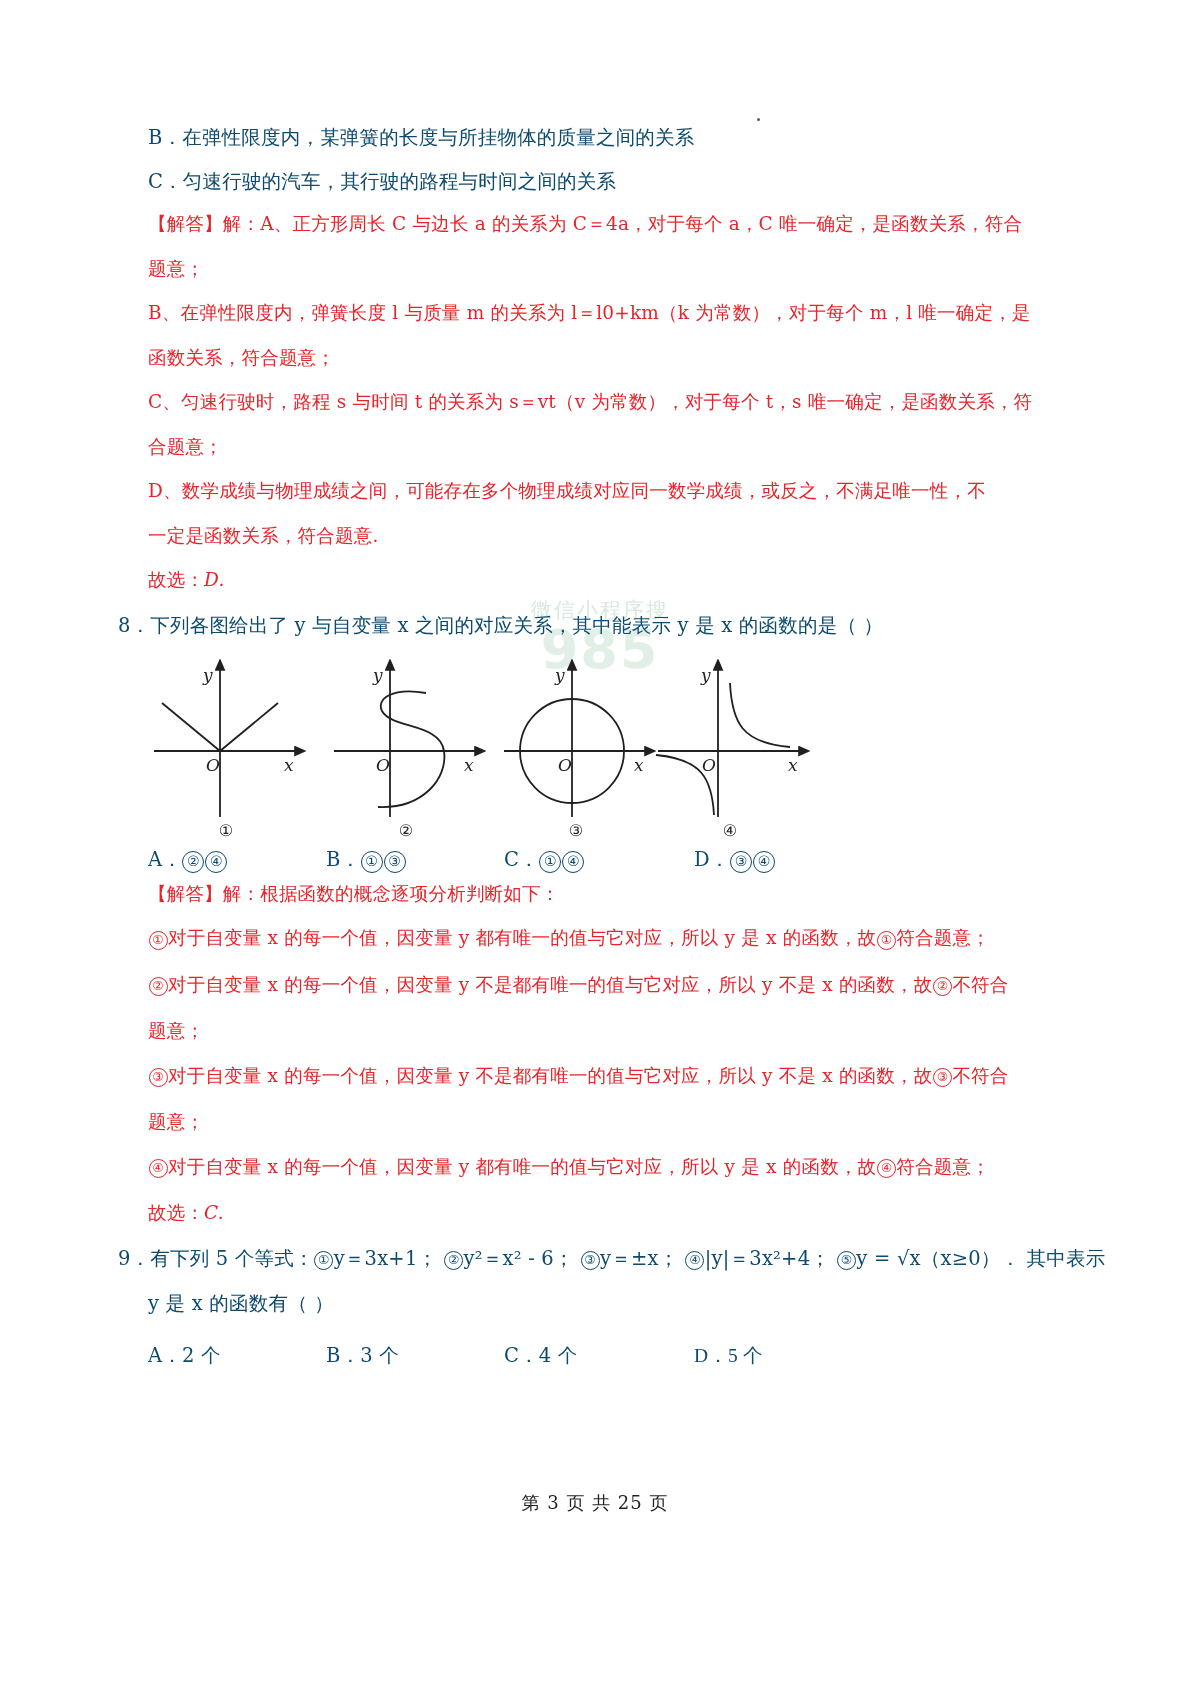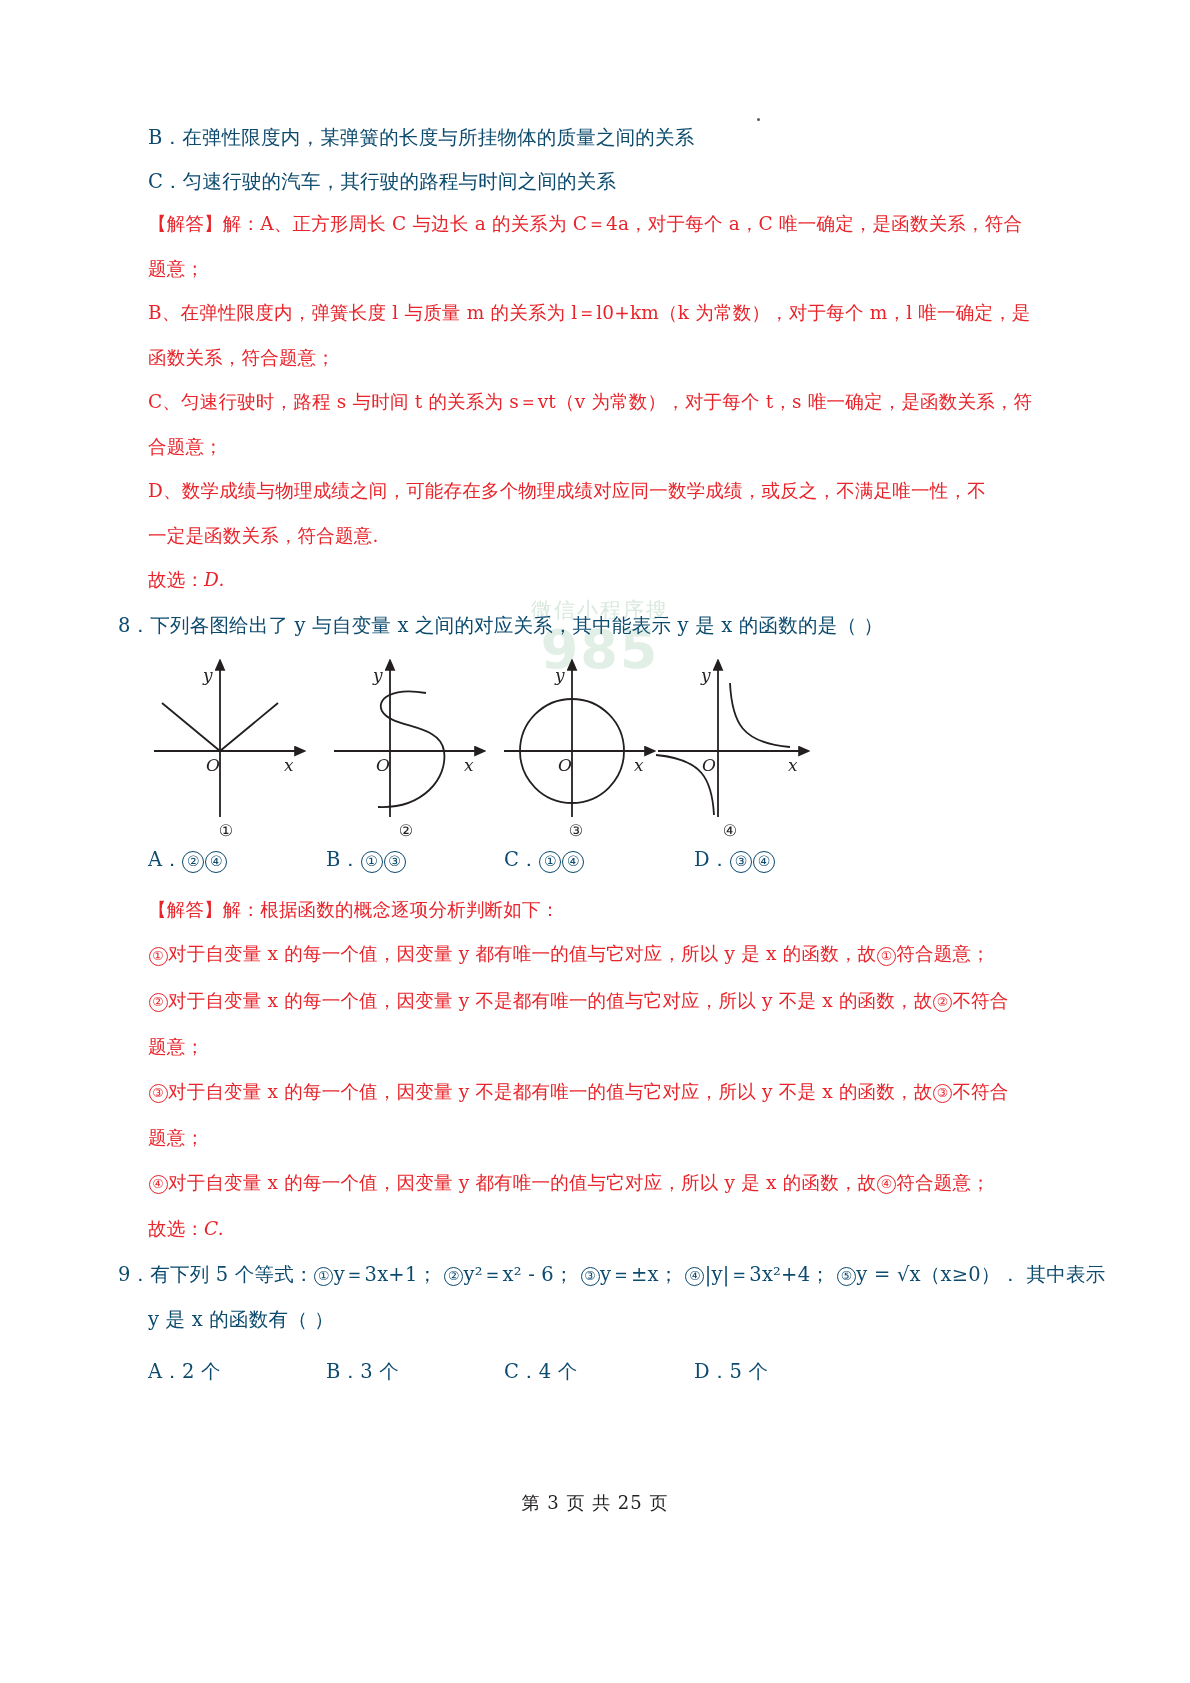--- a/index.html
+++ b/index.html
@@ -30,21 +30,21 @@
     font-size: 19.5px;
     line-height: 1.0;
     color: #0c4a6e;
     letter-spacing: 0.2px;
     white-space: nowrap;
   }
   .blk {
     margin-bottom: 24px;
   }
   .opt-line {
-    margin-bottom: 28px;
+    margin-bottom: 12px;
   }
   .red-line {
     font-size: 18.5px;
     line-height: 1.0;
     color: #e8232a;
     margin-bottom: 26px;
     letter-spacing: 0.2px;
     white-space: nowrap;
   }
   .qbody { padding-left: 30px; }
@@ -241,20 +241,20 @@
 
     <div class="red-line qbody"><span class="circ">④</span><span>对于自变量 x 的每一个值，因变量 y 都有唯一的值与它对应，所以 y 是 x 的函数，故</span><span class="circ">④</span><span>符合题意；</span></div>
 
     <div class="red-line qbody"><span>故选：</span><i>C.</i></div>
 
     <div class="line" style="margin-top:18px;margin-bottom:24px;"><span>9．</span><span>有下列 5 个等式：</span><span class="circ">①</span><span>y＝3x+1；</span> <span class="circ">②</span><span>y²＝x² - 6；</span> <span class="circ">③</span><span>y＝±x；</span> <span class="circ">④</span><span>|y|＝3x²+4；</span> <span class="circ">⑤</span><span>y = √x（x≥0）．</span> <span>其中表示</span></div>
 
     <div class="line qbody" style="margin-bottom:32px;">y 是 x 的函数有（      ）</div>
 
     <div class="line qbody">
-      <span style="display:inline-block;width:178px;">A．2 个</span><span style="display:inline-block;width:178px;">B．3 个</span><span style="display:inline-block;width:190px;">C．4 个</span><span style="display:inline-block;">D．5 个</span>
+      <span style="display:inline-block;width:178px;">A．2 个</span><span style="display:inline-block;width:178px;">B．3 个</span><span style="display:inline-block;width:190px;">C．4 个</span><span style="display:inline-block;font-family:Liberation Serif, serif;">D．5 个</span>
     </div>
 
   </div>
 
   <div class="footer">第 3 页 共 25 页</div>
 
 </div>
 
 </body></html>

